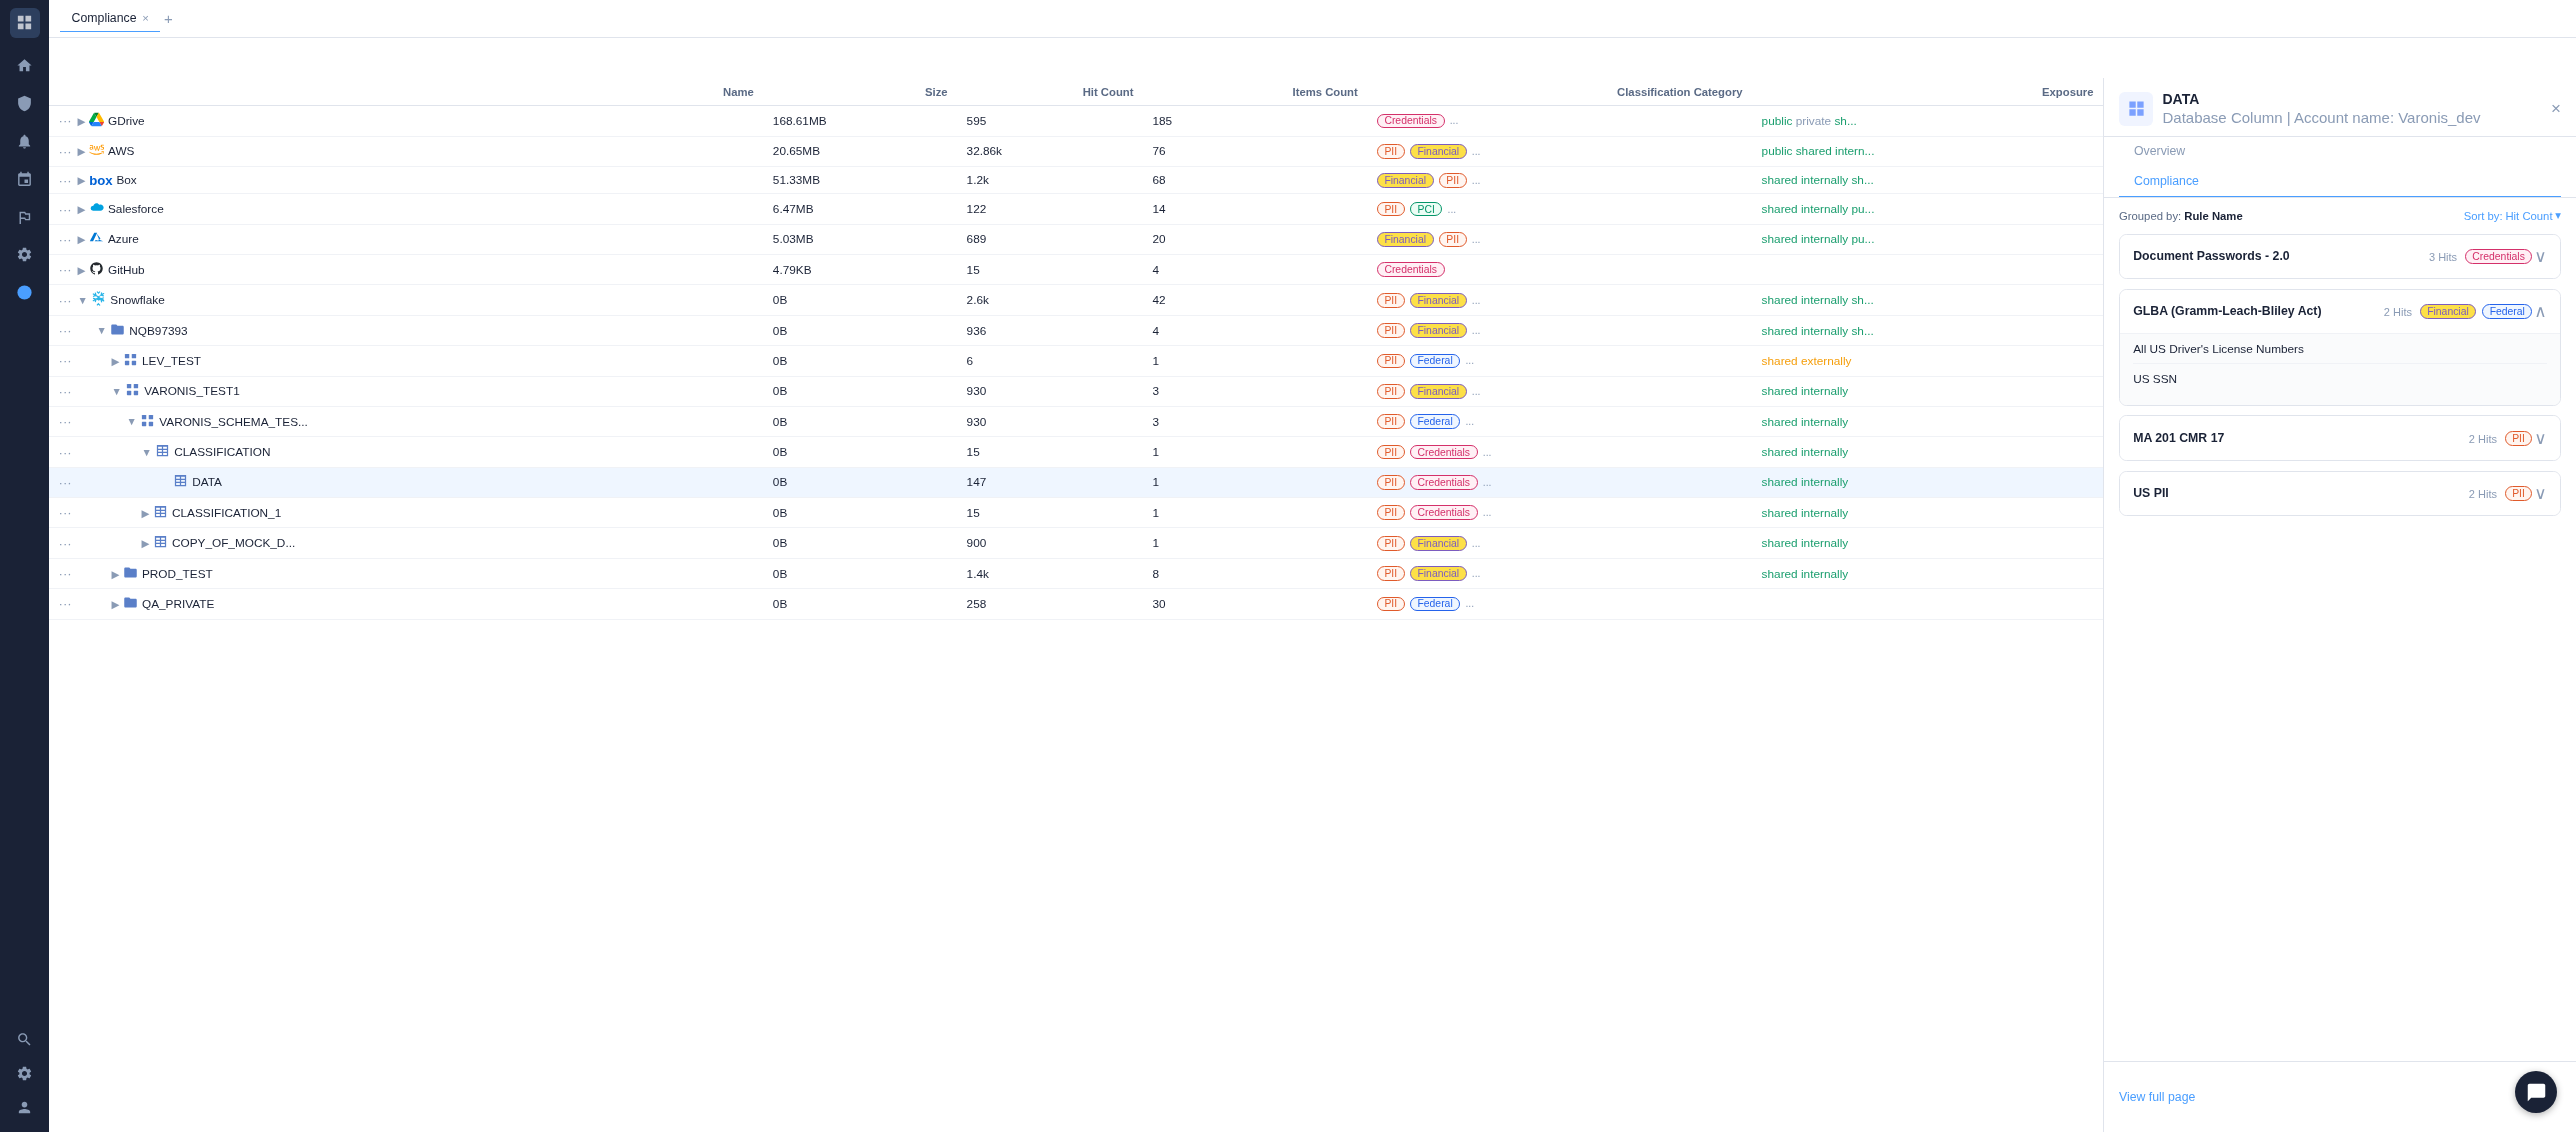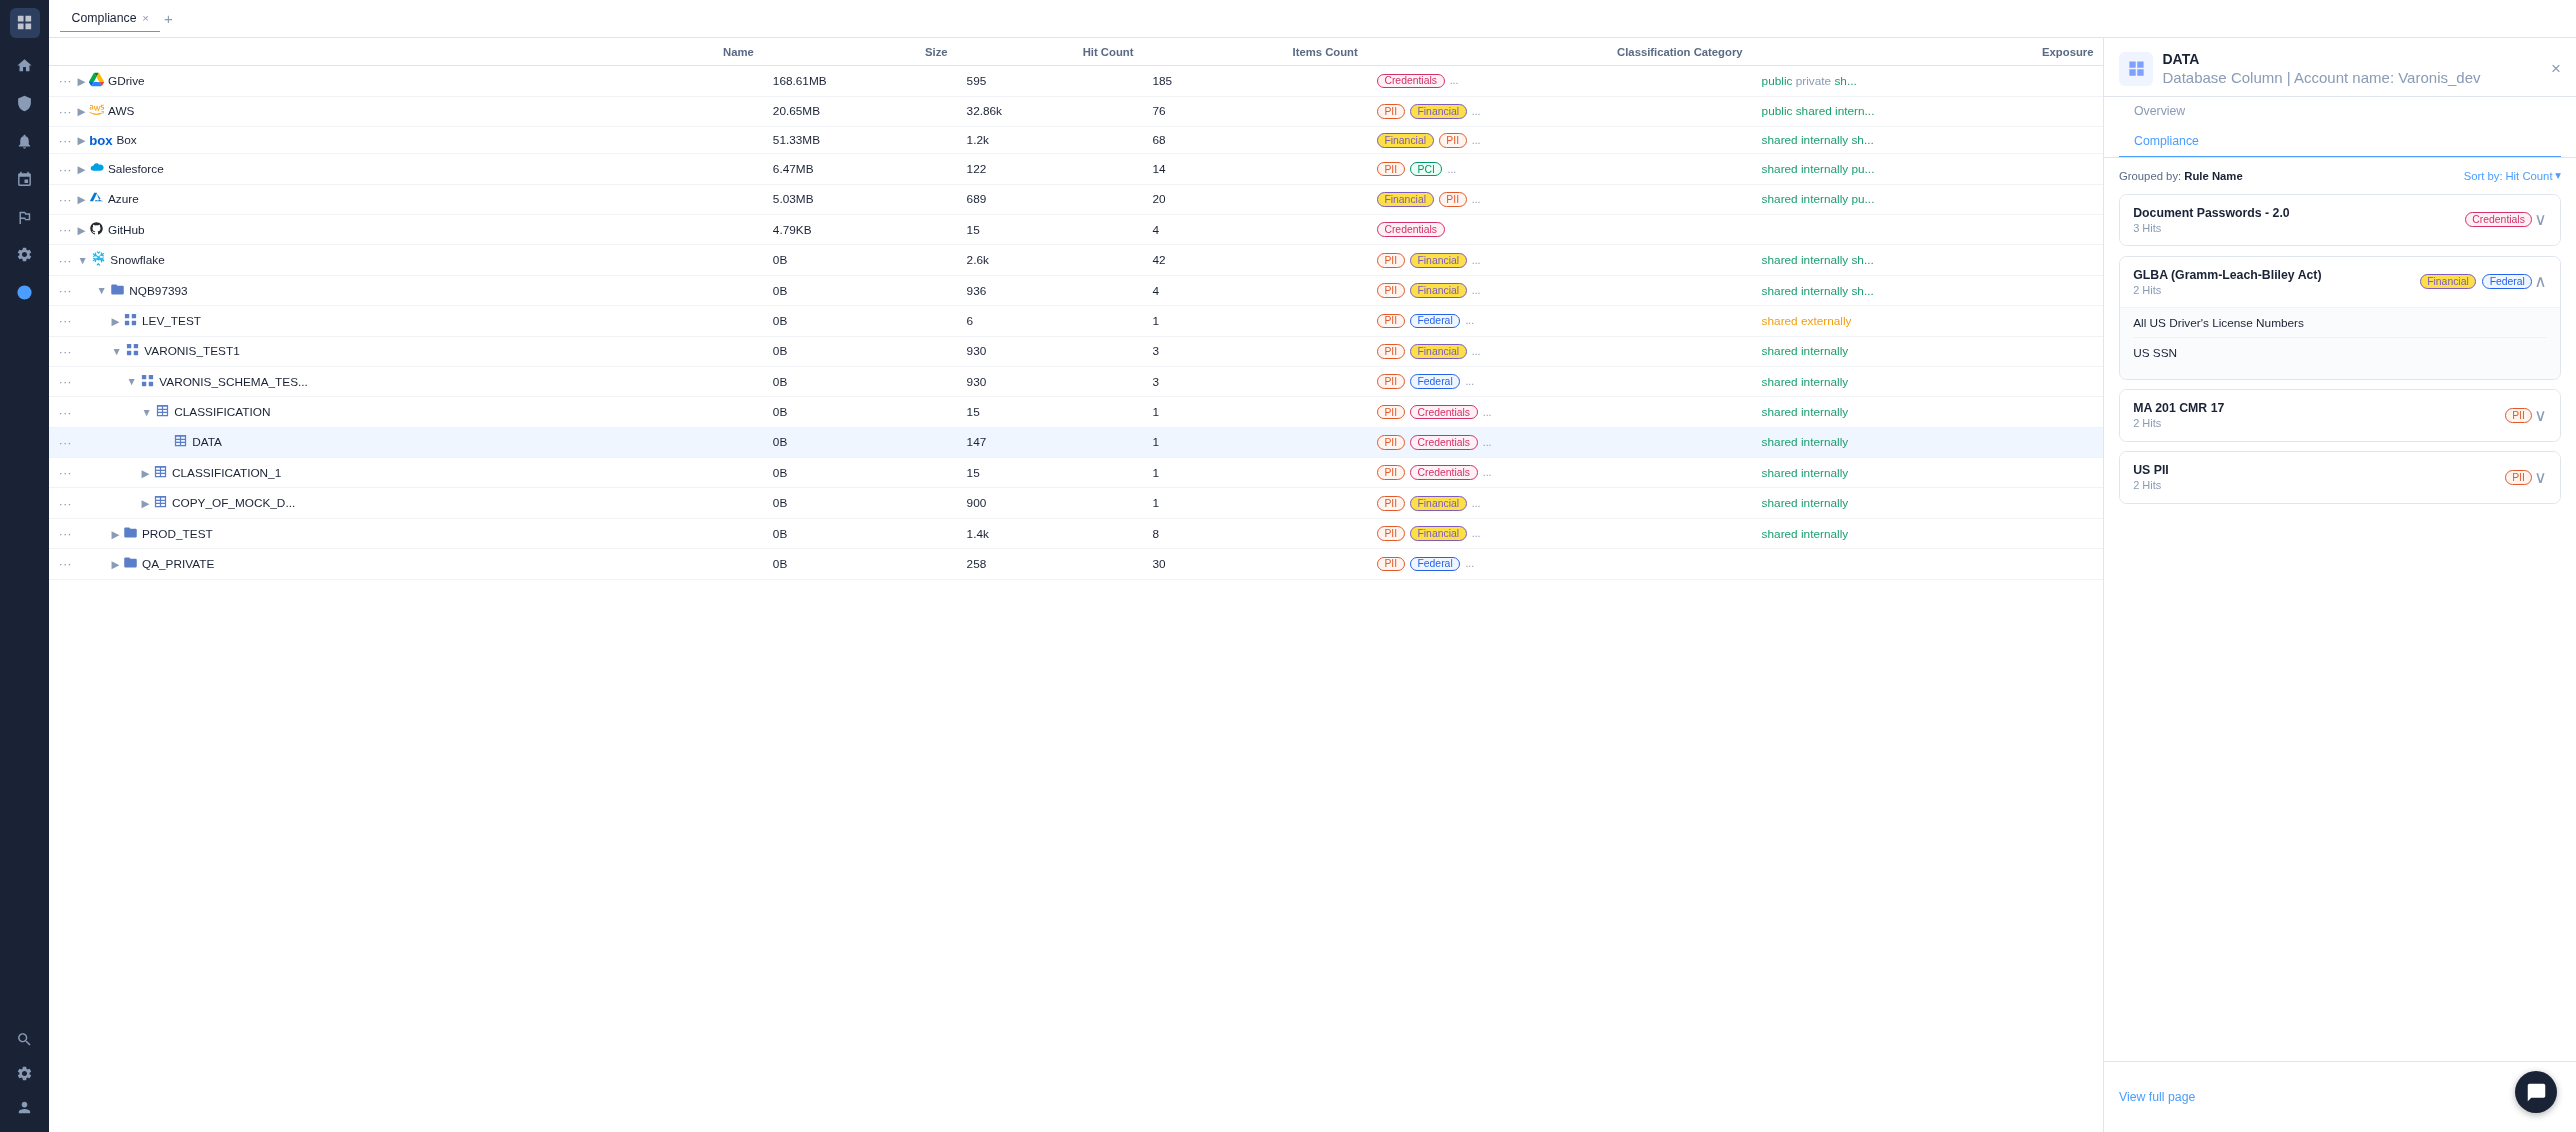--- a/index.html
+++ b/index.html
@@ -7,21 +7,21 @@
 
     
     .sidebar { width: 49px; background: #1a2236; display: flex; flex-direction: column; align-items: center; padding: 7.6px 0; gap: 3.8px; flex-shrink: 0; }
     .sidebar-logo { width: 30px; height: 30px; background: #2d3f5e; border-radius: 5.7px; display: flex; align-items: center; justify-content: center; color: white; font-weight: bold; font-size: 15px; margin-bottom: 7.6px; }
     .sidebar-icon { width: 34px; height: 34px; display: flex; align-items: center; justify-content: center; color: #8a9bb5; border-radius: 5.7px; cursor: pointer; }
     .sidebar-icon.active { color: #4a9eff; }
     .sidebar-icon svg { width: 17px; height: 17px; }
     .sidebar-bottom { margin-top: auto; }
 
     
-    .main { flex: 1; display: flex; flex-direction: column; overflow: hidden; background: white; }
+    .main { flex: 1; display: flex; flex-direction: column; overflow: hidden; background: white; gap: 40px; }
 
     
     .tabbar { display: flex; align-items: center; border-bottom: 0.9px solid #e0e4ec; padding: 0 11.3px; height: 38px; gap: 3.8px; background: white; }
     .tab { display: flex; align-items: center; gap: 5.7px; padding: 5.7px 11.3px; border-bottom: 1.9px solid #4a9eff; color: #1a2236; font-size: 12.3px; cursor: pointer; }
     .tab-close { color: #8a9bb5; font-size: 11.3px; cursor: pointer; }
     .tab-add { color: #8a9bb5; cursor: pointer; font-size: 15px; }
 
     
     .content-area { display: flex; flex: 1; overflow: hidden; }
     .table-section { flex: 1; overflow: auto; }
@@ -74,21 +74,21 @@
 
     .panel-toolbar { display: flex; align-items: center; justify-content: space-between; margin-bottom: 11.3px; }
     .grouped-by { font-size: 11.3px; color: #5a6a85; }
     .grouped-by strong { color: #1a2236; }
     .sort-by { font-size: 11.3px; color: #4a9eff; cursor: pointer; display: flex; align-items: center; gap: 2.8px; }
 
     .rule-card { border: 0.9px solid #e0e4ec; border-radius: 7.6px; margin-bottom: 9.5px; overflow: hidden; }
     .rule-header { display: flex; align-items: center; padding: 11.3px 13.2px; cursor: pointer; background: white; }
     .rule-title { font-weight: 600; font-size: 12.3px; color: #1a2236; flex: 1; }
     .rule-hits { font-size: 11px; color: #8a9bb5; margin-top: 1.9px; }
-    .rule-info { display: flex; flex-direction: column; flex: 1; }
+    .rule-info { display: flex; flex: 1; }
     .rule-tags { display: flex; gap: 3.8px; margin-left: 7.6px; }
     .rule-chevron { color: #8a9bb5; font-size: 17px; }
 
     .rule-body { padding: 0 13.2px 11.3px; border-top: 0.9px solid #f0f2f6; background: #fafbfc; }
     .rule-sub-item { padding: 7.6px 0; border-bottom: 0.9px solid #f0f2f6; font-size: 11.8px; color: #1a2236; }
     .rule-sub-item:last-child { border-bottom: none; }
 
     .panel-footer { padding: 28px 15px; border-top: 0.9px solid #e0e4ec; }
     .view-full-page { color: #4a9eff; font-size: 12.3px; cursor: pointer; font-weight: 500; }
 

